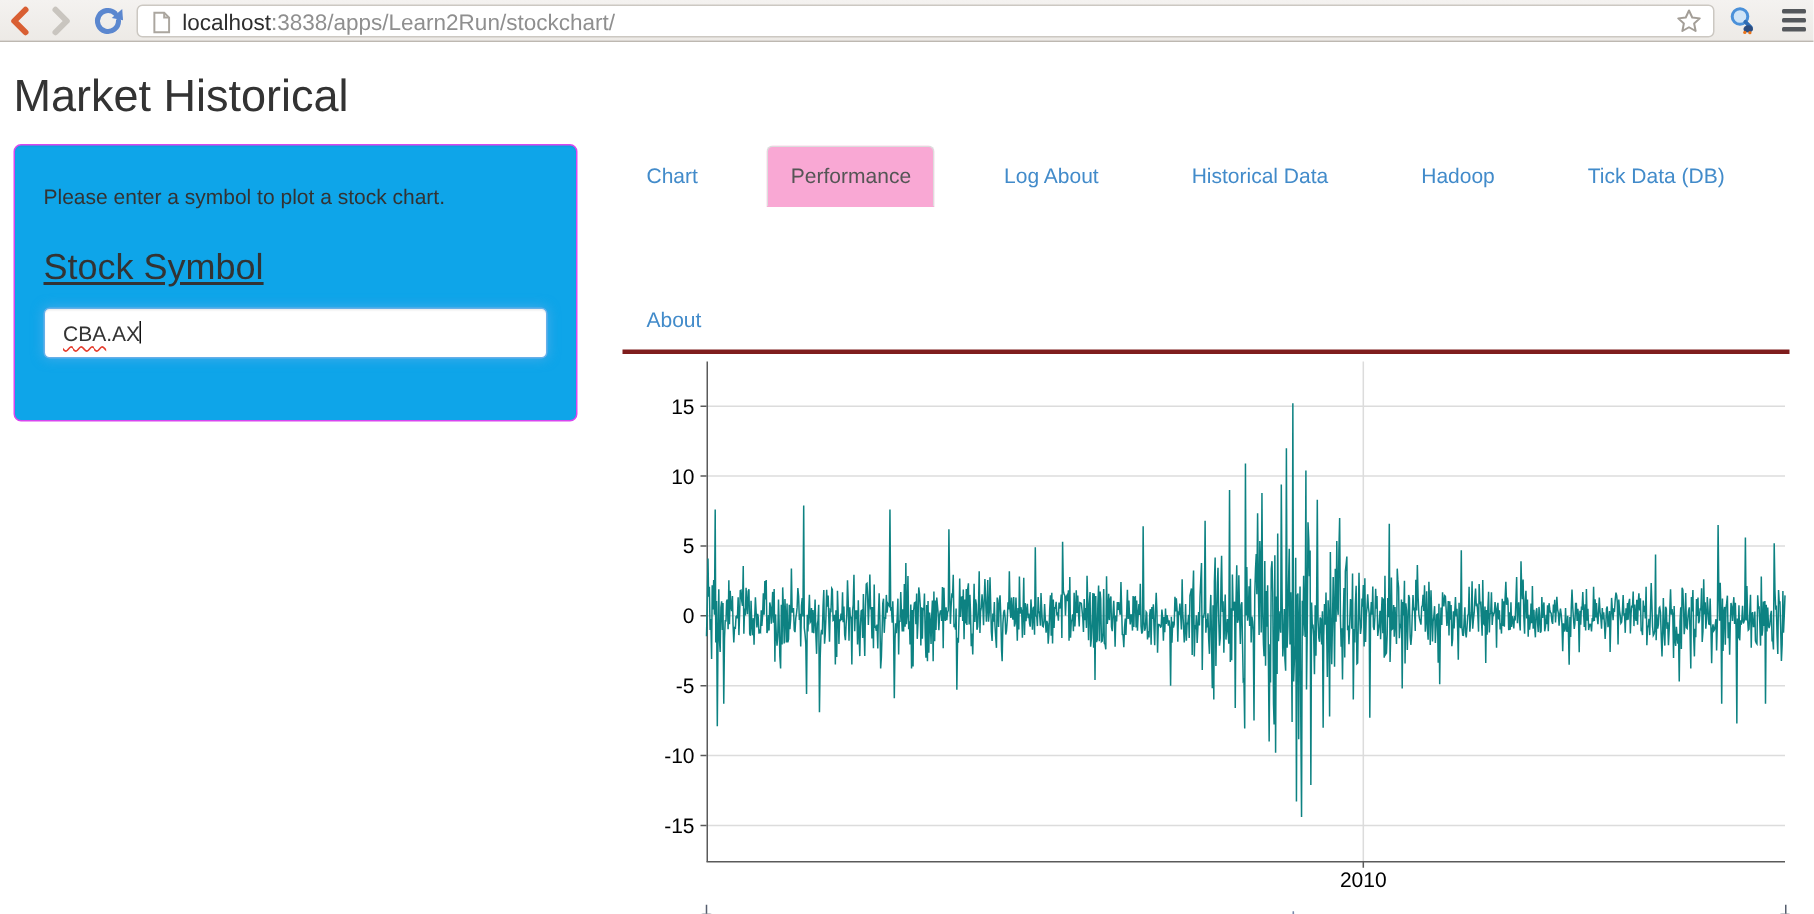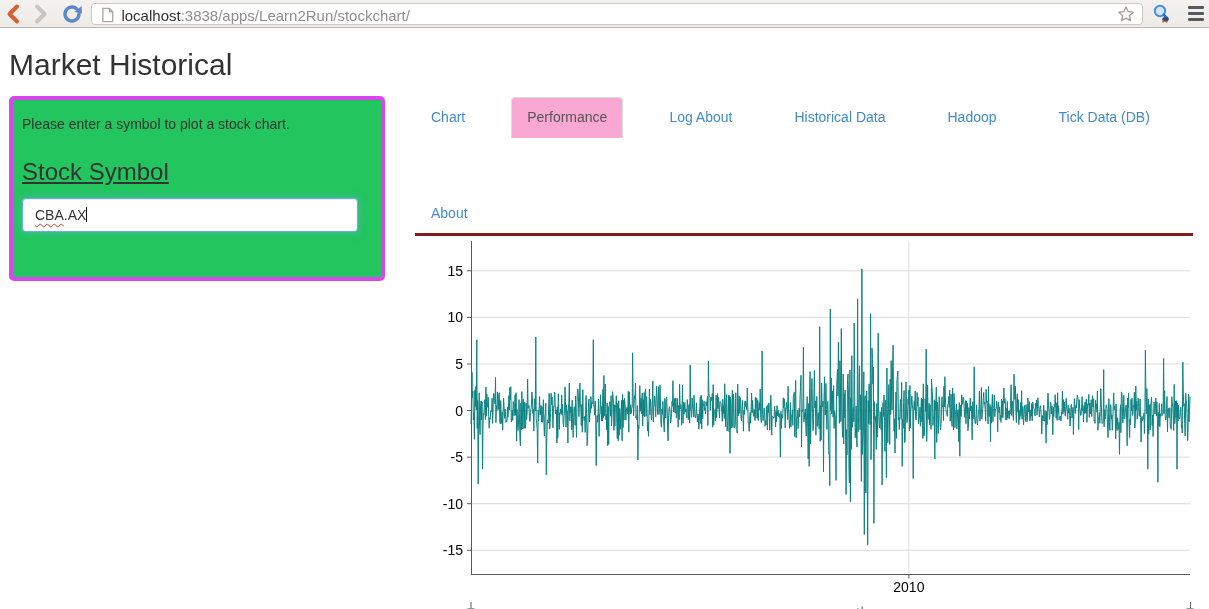--- a/index.html
+++ b/index.html
@@ -17,21 +17,21 @@
   .url-host { color:#2e2e2e; }
   .url-rest { color:#8f8f8f; }
   .ext-btn { width:26px; height:24px; margin-left:6px; display:flex; align-items:center; justify-content:center; }
   .menu-btn { width:26px; height:24px; margin-left:8px; display:flex; flex-direction:column; justify-content:center; gap:3px; align-items:center; }
   .menu-btn i { display:block; width:16px; height:3px; background:#55585c; border-radius:1px; }
 
   
   .page-title { position:absolute; left:9px; top:48px; font-size:30px; font-weight:500; color:#333; }
 
   .well { position:absolute; left:9px; top:96px; width:376px; height:185px;
-    background:#22c55e; border:4px solid #d946ef; border-radius:5px; padding:9px;
+    background:#0ea5e9; border:1px solid #d946ef; border-radius:5px; padding:19px;
     box-shadow:inset 0 1px 1px rgba(0,0,0,0.05); }
   .well p { font-size:14px; margin-top:7px; color:#333; }
   .well h3 { font-size:24px; font-weight:500; margin-top:26px; color:#333;text-decoration:underline; }
   .fake-input { margin-top:12px; width:336px; height:34px; background:#fff;
     border:1px solid #66afe9; border-radius:4px; padding:0 12px; line-height:32px; font-size:14px;
     box-shadow:inset 0 1px 1px rgba(0,0,0,.075), 0 0 8px rgba(102,175,233,.6); color:#333; }
   .misspelled { text-decoration:underline; text-decoration-style:wavy; text-decoration-color:#e43b2c;
     text-decoration-thickness:1px; text-underline-offset:3px; }
   .caret-bar { display:inline-block; width:1px; height:15px; background:#111; vertical-align:-2px; }
 

